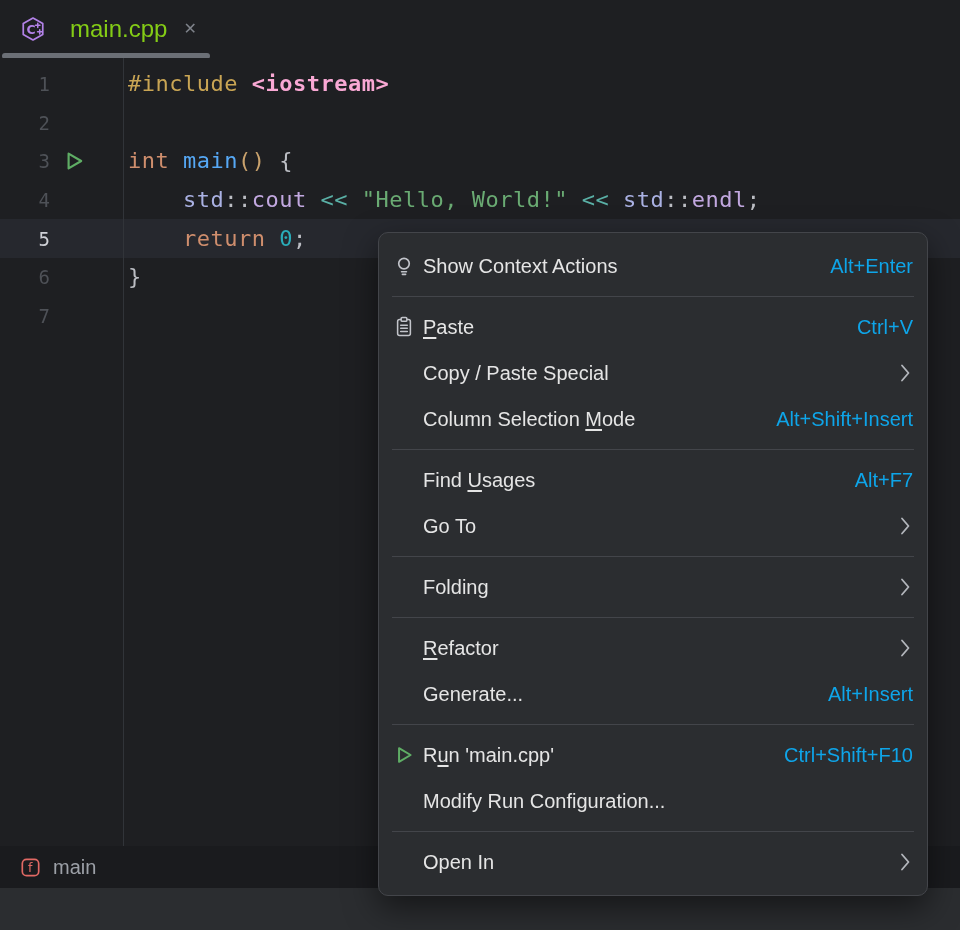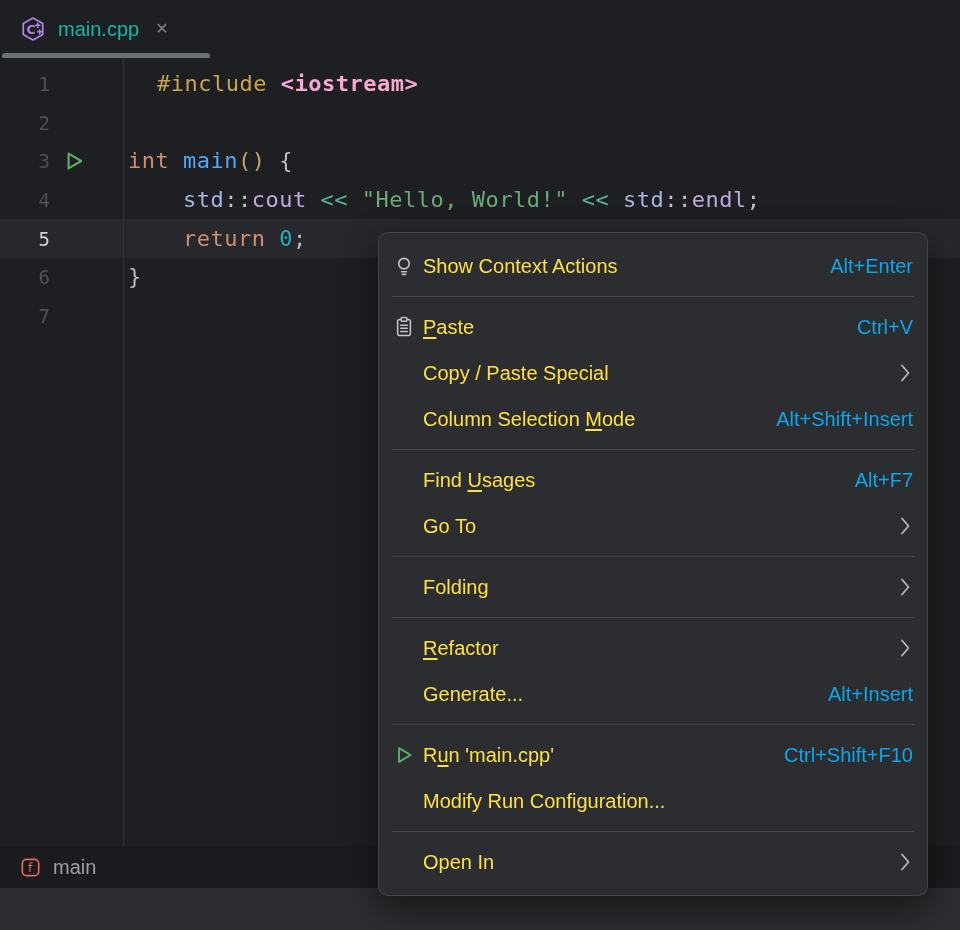--- a/index.html
+++ b/index.html
@@ -11,42 +11,42 @@
   html,body{width:960px;height:930px;overflow:hidden;}
   body{
     position:relative;background:var(--editor_bg,#1e1f22);
     font-family:"Liberation Sans",sans-serif;cursor:default;
     -webkit-font-smoothing:antialiased;
   }
   
   .tab-bar{position:relative;height:58px;background:var(--editor_bg);}
   .tab{position:absolute;left:0;top:0;height:58px;display:flex;align-items:center;padding-left:20px;}
   .tab-icon{width:26px;height:26px;flex:none;display:flex;align-items:center;justify-content:center;}
-  .tab-label{color:#14b8a6;font-size:20px;margin-left:12px;}
+  .tab-label{color:#84cc16;font-size:24px;margin-left:24px;}
   .tab-close{color:#7e828a;font-size:16px;margin-left:16px;line-height:1;}
   .tab-underline{position:absolute;left:2px;top:53px;width:208px;height:6px;border-radius:3px;background:var(--tab_underline);}
   
   .editor{position:relative;height:788px;background:var(--editor_bg);padding-top:7px;}
   .gutter-vline{position:absolute;left:123px;top:0;bottom:0;width:1px;background:#313439;}
   .code-line{position:relative;display:flex;align-items:center;height:38.6px;}
   .code-line.active{background:var(--line_highlight,#26282e);}
   .line-no{width:50px;flex:none;text-align:right;font-family:"DejaVu Sans Mono",monospace;
            font-size:19px;color:#4e5157;}
   .code-line.active .line-no{color:#ced0d6;}
   .gutter-slot{width:73px;flex:none;display:flex;align-items:center;height:100%;}
   .gutter-slot svg{margin-left:12px;}
   .code-text{font-family:"DejaVu Sans Mono",monospace;font-size:22px;letter-spacing:.5px;
              white-space:pre;padding-left:5px;line-height:1;}
   
   .context-menu{position:absolute;left:378px;top:232px;width:550px;z-index:10;
     background:var(--menu_bg,#2b2d30);border:1px solid var(--menu_border,#43454a);
     border-radius:10px;padding:10px 0;box-shadow:0 12px 32px rgba(0,0,0,.5);}
   .menu-item{height:46px;display:flex;align-items:center;padding:0 14px;}
   .menu-icon{width:22px;height:22px;flex:none;margin-right:8px;display:flex;align-items:center;justify-content:center;}
-  .menu-label{font-size:20px;color:#fde047;white-space:pre;}
+  .menu-label{font-size:20px;color:#e5e5e5;white-space:pre;}
   .menu-label .mn{text-decoration:underline;text-underline-offset:3px;text-decoration-thickness:1.5px;}
   .menu-spacer{flex:1;}
   .menu-shortcut{font-size:20px;color:#0ea5e9;white-space:pre;}
   .menu-chevron{flex:none;display:flex;align-items:center;margin-right:2px;}
   .menu-sep{height:1px;background:#43454a;margin:7px 13px;}
   
   .breadcrumb-bar{position:absolute;left:0;top:846px;width:960px;height:42px;
     background:var(--breadcrumb_bg,#1a1b1e);display:flex;align-items:center;padding-left:20px;}
   .breadcrumb-item{display:flex;align-items:center;}
   .breadcrumb-label{color:#9ca0a7;font-size:20px;margin-left:12px;}
@@ -69,21 +69,21 @@
     <span class="tab-close">✕</span>
   </div>
   <div class="tab-underline"></div>
 </div>
 
 <div class="editor">
   <div id="editor-lines">
       <div class="code-line">
         <span class="line-no">1</span>
         <span class="gutter-slot"></span>
-        <span class="code-text"><span style="color: rgb(201, 165, 84); margin-left: 29px;">#include</span><span style="color: rgb(188, 190, 196);"> </span><span style="color: #f9a8d4; font-weight: bold;">&lt;iostream&gt;</span></span>
+        <span class="code-text"><span style="color: rgb(201, 165, 84);">#include</span><span style="color: rgb(188, 190, 196);"> </span><span style="color: #f9a8d4; font-weight: bold;">&lt;iostream&gt;</span></span>
       </div>
       <div class="code-line">
         <span class="line-no">2</span>
         <span class="gutter-slot"></span>
         <span class="code-text"></span>
       </div>
       <div class="code-line">
         <span class="line-no">3</span>
         <span class="gutter-slot">
   <svg width="24" height="24" viewBox="0 0 20 20" fill="none">

